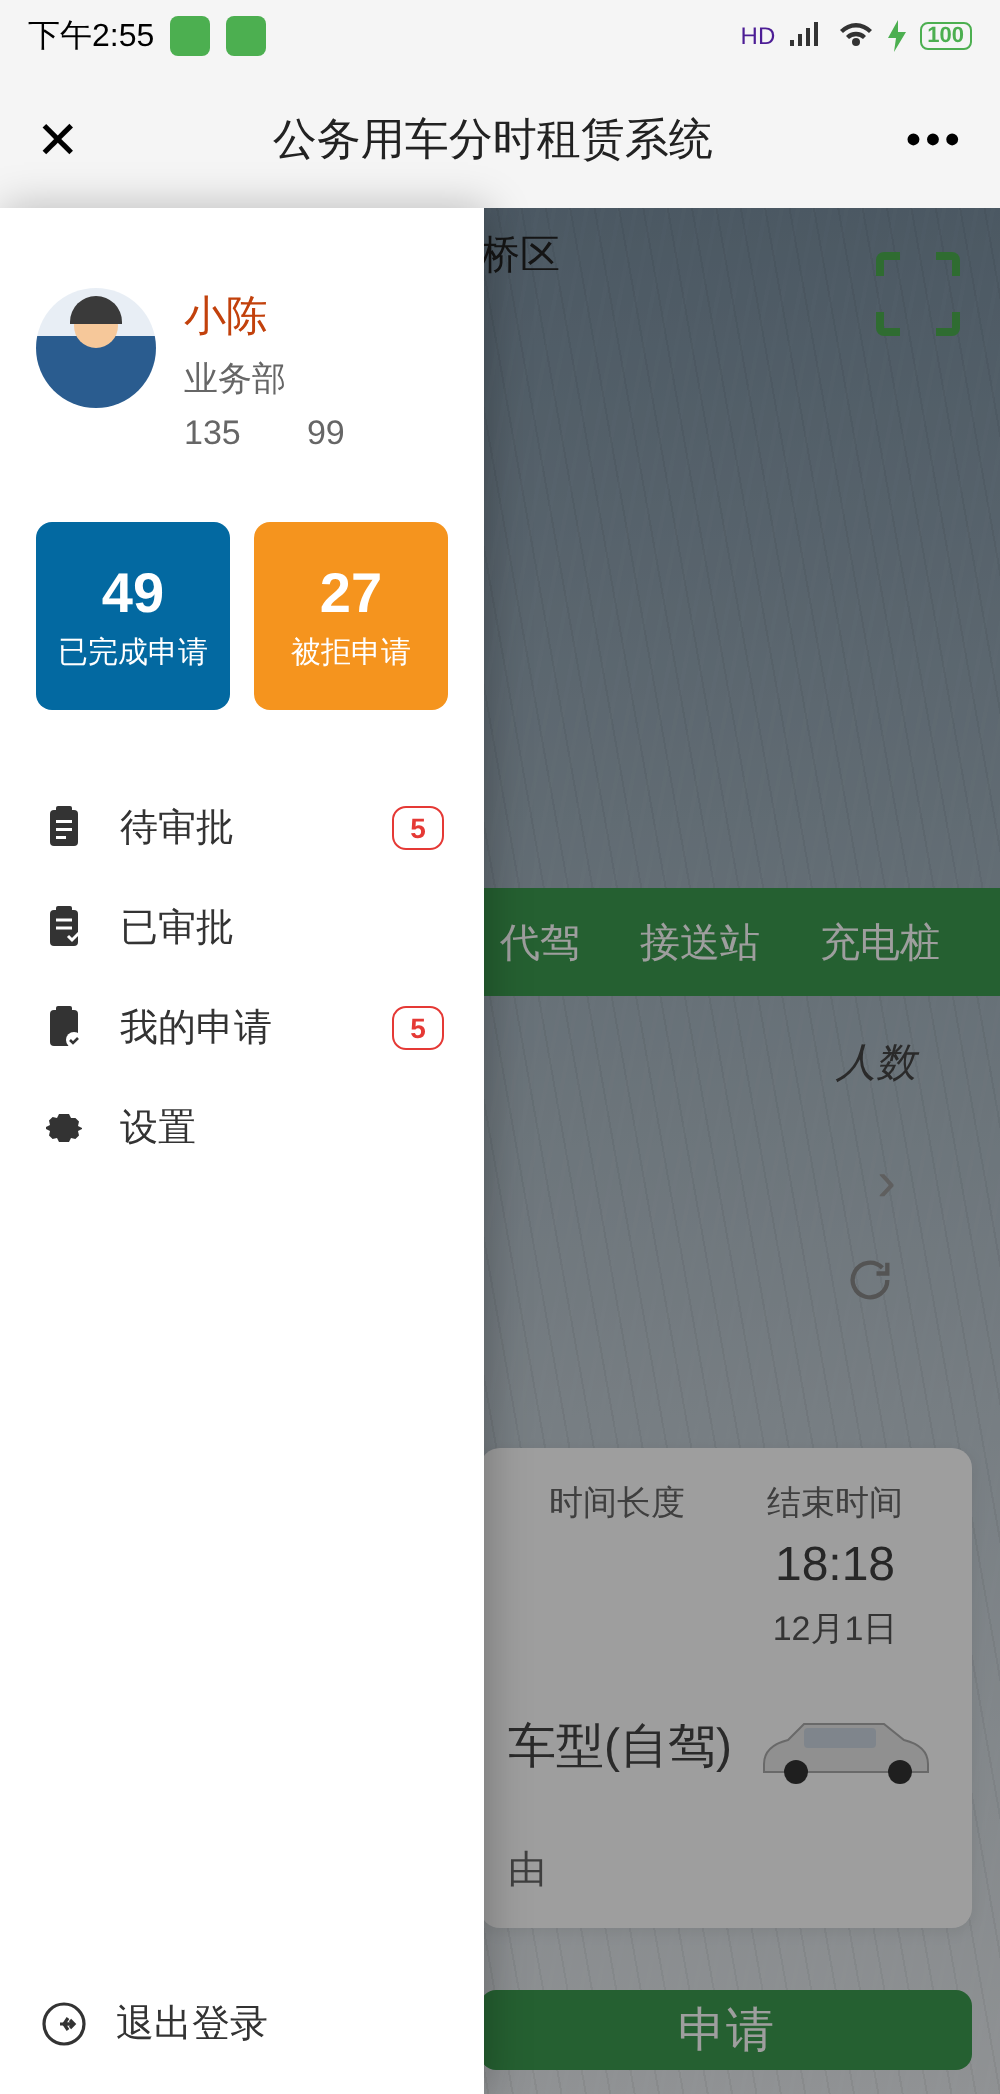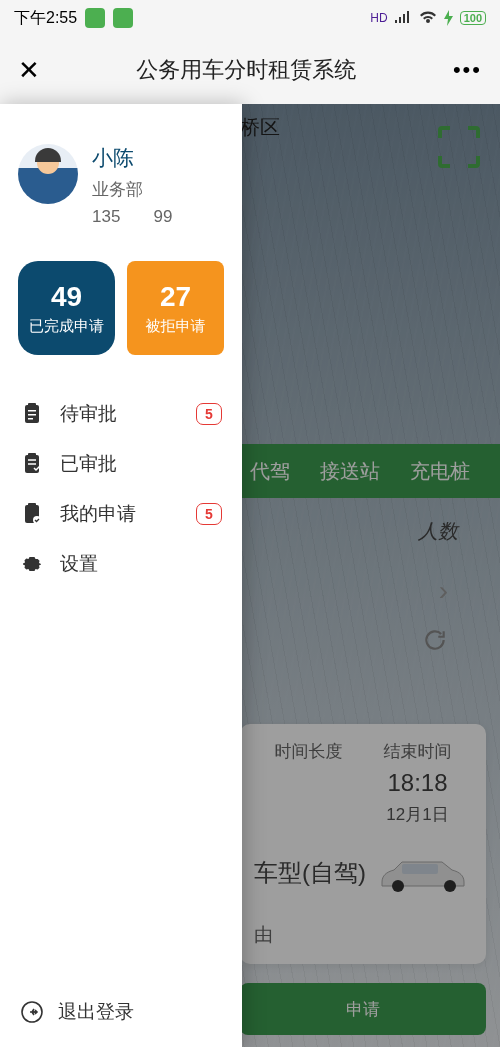--- a/index.html
+++ b/index.html
@@ -39,38 +39,38 @@
 .card-row { display: flex; justify-content: space-between; align-items: flex-start; }
 .card-col { text-align: center; flex: 1; }
 .card-lbl { font-size: 17px; color: #666; margin-bottom: 6px; }
 .card-time { font-size: 24px; color: #404040; font-weight: 500; }
 .card-date { font-size: 17px; color: #555; margin-top: 6px; }
 .car-row { margin-top: 26px; display: flex; align-items: center; justify-content: space-between; }
 .car-type { font-size: 24px; color: #444; }
 .car-img { width: 100px; height: 42px; }
 .reason-row { margin-top: 28px; font-size: 19px; color: #666; }
 
-.submit-btn { position: absolute; bottom: 12px; left: 240px; right: 14px; height: 52px; background: #3d9b4f; color: #fff; border-radius: 8px; display: flex; align-items: center; justify-content: center; font-size: 17px; }
+.submit-btn { position: absolute; bottom: 12px; left: 240px; right: 14px; height: 40px; background: #3d9b4f; color: #fff; border-radius: 8px; display: flex; align-items: center; justify-content: center; font-size: 24px; }
 
 
 .drawer { position: absolute; top: 104px; bottom: 0; left: 0; width: 242px; background: #fff; box-shadow: 2px 0 20px rgba(0,0,0,0.25); display: flex; flex-direction: column; }
 .backdrop { position: absolute; top: 104px; bottom: 0; left: 242px; right: 0; background: rgba(0,0,0,0.38); }
 
 .profile { display: flex; gap: 14px; padding: 40px 18px 20px; }
 .avatar { width: 60px; height: 60px; border-radius: 50%; background: linear-gradient(180deg, #e8eef5 40%, #2a5c8f 40%); position: relative; overflow: hidden; flex-shrink: 0; }
 .avatar::before { content: ""; position: absolute; top: 8px; left: 50%; transform: translateX(-50%); width: 22px; height: 22px; background: #f6c89a; border-radius: 50%; }
 .avatar::after { content: ""; position: absolute; top: 4px; left: 50%; transform: translateX(-50%); width: 26px; height: 14px; background: #3a3a3a; border-radius: 14px 14px 0 0; }
 .profile-info { display: flex; flex-direction: column; gap: 6px; }
-.p-name { font-size: 21px; font-weight: 500; color: #0c4a6e; }
+.p-name { font-size: 21px; font-weight: 500; color: #c2410c; }
 .p-dept { font-size: 17px; color: #666; }
 .p-phone { font-size: 17px; color: #666; }
 
 .stats { display: flex; gap: 12px; padding: 14px 18px 24px; }
 .stat { flex: 1; height: 94px; border-radius: 8px; display: flex; flex-direction: column; align-items: center; justify-content: center; color: #fff; }
-.stat-green { background: #0c4a6e; border-radius: 20px; }
+.stat-green { background: #0369a1; }
 .stat-orange { background: #f5941e; }
 .stat-num { font-size: 28px; font-weight: 600; }
 .stat-lbl { font-size: 15px; margin-top: 4px; }
 
 .menu { padding: 10px 0; }
 .menu-item { display: flex; align-items: center; padding: 12px 20px; gap: 16px; }
 .menu-ic { width: 24px; height: 24px; flex-shrink: 0; }
 .menu-lbl { flex: 1; font-size: 19px; color: #333; }
 .badge { min-width: 26px; height: 22px; border: 1.6px solid #e53935; color: #e53935; border-radius: 7px; display: flex; align-items: center; justify-content: center; font-size: 14px; font-weight: 600; padding: 0 4px; }
 

